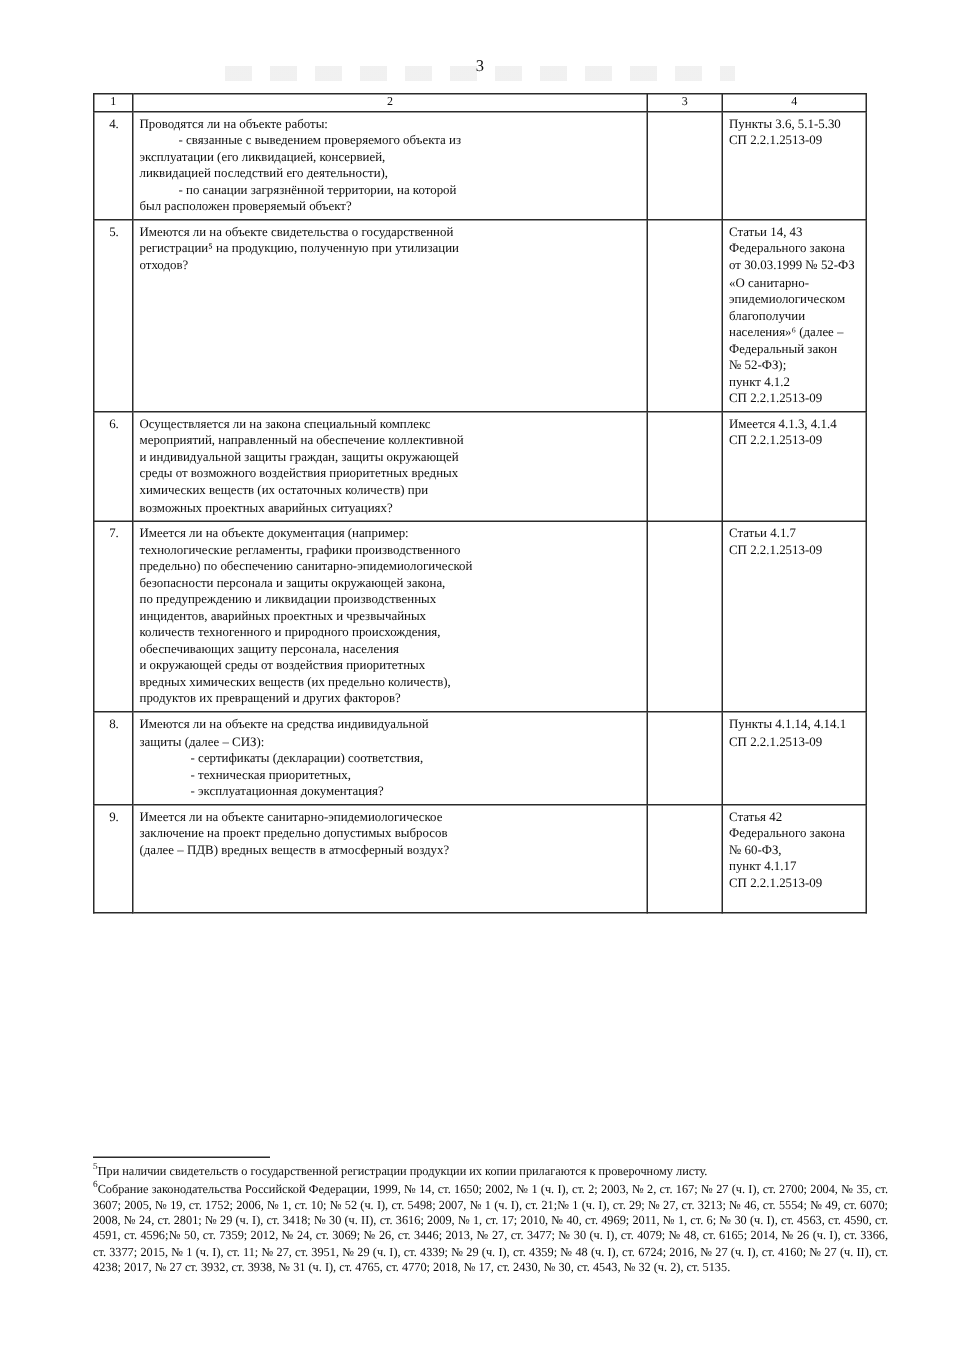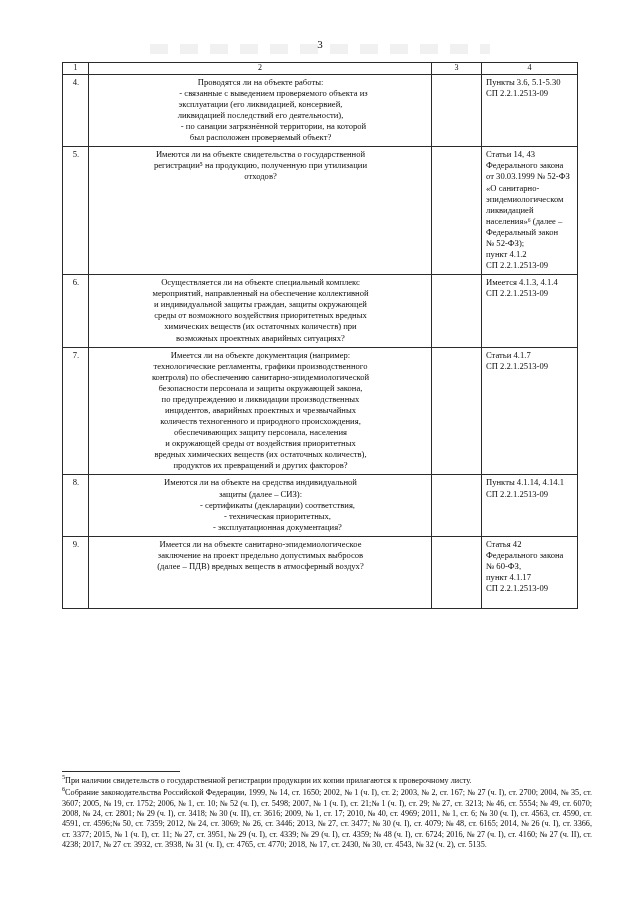--- a/index.html
+++ b/index.html
@@ -40,21 +40,20 @@
     padding: 2px 3px 3px 4px;
     font-size: 8.6px;
     line-height: 1.29;
   }
   td.c-num {
     width: 26px;
     text-align: center;
   }
   td.c-body {
     width: auto;
-    text-align: center;
   }
   td.c-three {
     width: 50px;
   }
   td.c-four {
     width: 96px;
     margin-left: 22px;
   }
   tr.hdr td {
     text-align: center;
@@ -156,59 +155,59 @@
           <p class="line">регистрации⁵ на продукцию, полученную при утилизации</p>
           <p class="line">отходов?</p>
         </td>
         <td class="c-three"></td>
         <td class="c-four">
           <p class="line">Статьи 14, 43</p>
           <p class="line">Федерального закона</p>
           <p class="line">от 30.03.1999 № 52-ФЗ</p>
           <p class="line">«О санитарно-</p>
           <p class="line">эпидемиологическом</p>
-          <p class="line">ликвидацией</p>
+          <p class="line">благополучии</p>
           <p class="line">населения»⁶ (далее –</p>
           <p class="line">Федеральный закон</p>
           <p class="line">№ 52-ФЗ);</p>
           <p class="line">пункт 4.1.2</p>
           <p class="line">СП 2.2.1.2513-09</p>
         </td>
       </tr>
 
       <tr>
         <td class="c-num">6.</td>
         <td class="c-body">
-          <p class="line">Осуществляется ли на объекте специальный комплекс</p>
+          <p class="line">Осуществляется ли на закона специальный комплекс</p>
           <p class="line">мероприятий, направленный на обеспечение коллективной</p>
           <p class="line">и индивидуальной защиты граждан, защиты окружающей</p>
           <p class="line">среды от возможного воздействия приоритетных вредных</p>
           <p class="line">химических веществ (их остаточных количеств) при</p>
           <p class="line">возможных проектных аварийных ситуациях?</p>
         </td>
         <td class="c-three"></td>
         <td class="c-four">
           <p class="line">Имеется 4.1.3, 4.1.4</p>
           <p class="line">СП 2.2.1.2513-09</p>
         </td>
       </tr>
 
       <tr>
         <td class="c-num">7.</td>
         <td class="c-body">
           <p class="line">Имеется ли на объекте документация (например:</p>
           <p class="line">технологические регламенты, графики производственного</p>
-          <p class="line">контроля) по обеспечению санитарно-эпидемиологической</p>
+          <p class="line">предельно) по обеспечению санитарно-эпидемиологической</p>
           <p class="line">безопасности персонала и защиты окружающей закона,</p>
           <p class="line">по предупреждению и ликвидации производственных</p>
           <p class="line">инцидентов, аварийных проектных и чрезвычайных</p>
           <p class="line">количеств техногенного и природного происхождения,</p>
           <p class="line">обеспечивающих защиту персонала, населения</p>
           <p class="line">и окружающей среды от воздействия приоритетных</p>
-          <p class="line">вредных химических веществ (их остаточных количеств),</p>
+          <p class="line">вредных химических веществ (их предельно количеств),</p>
           <p class="line">продуктов их превращений и других факторов?</p>
         </td>
         <td class="c-three"></td>
         <td class="c-four">
           <p class="line">Статьи 4.1.7</p>
           <p class="line">СП 2.2.1.2513-09</p>
         </td>
       </tr>
 
       <tr>

